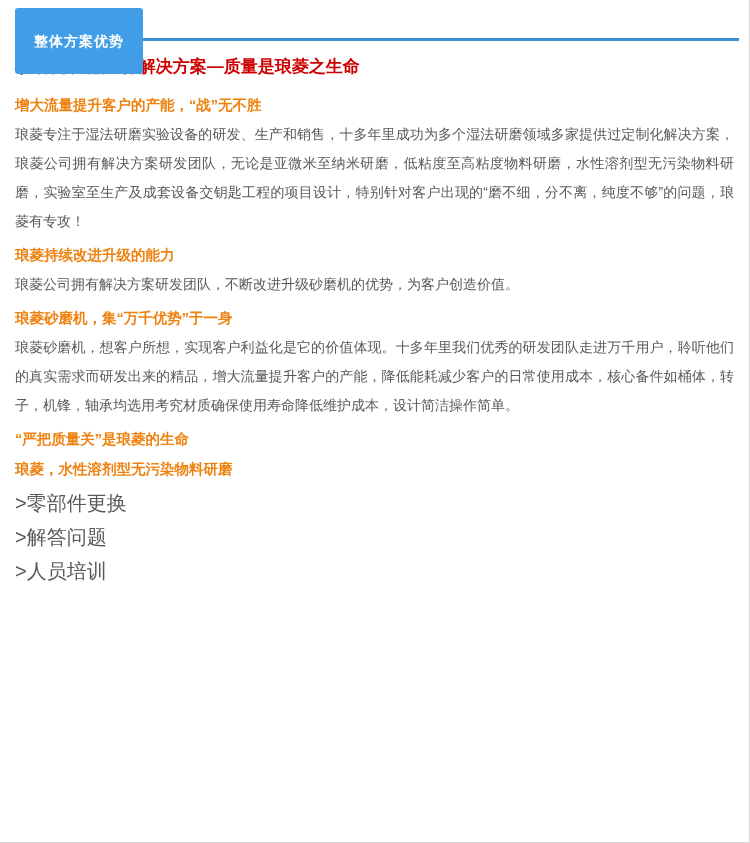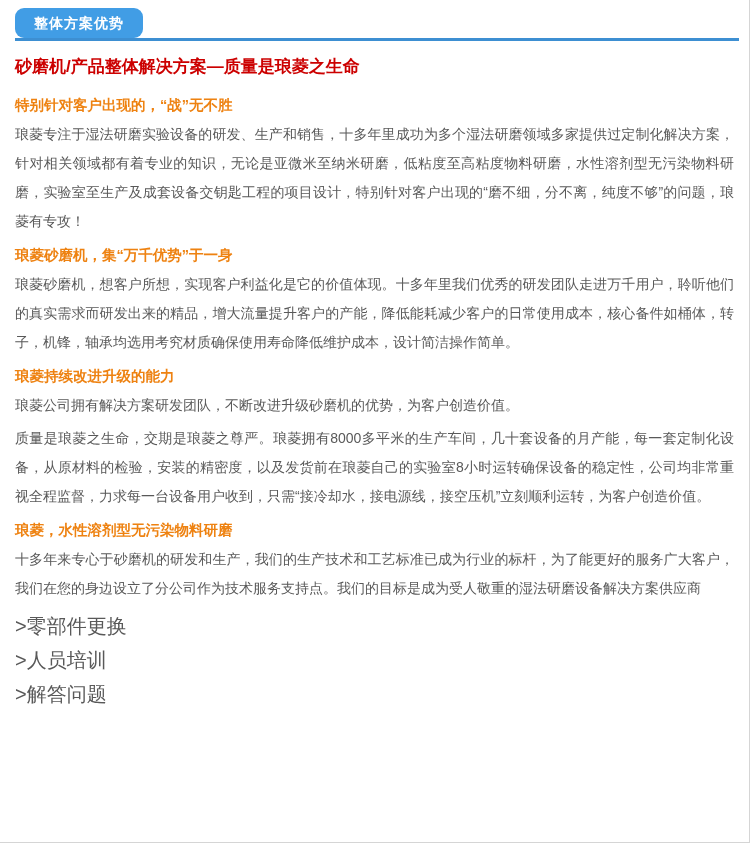--- a/index.html
+++ b/index.html
@@ -33,22 +33,22 @@
   .tab {
     position: absolute;
     left: 15px;
     top: 8px;
     z-index: 2;
     background: var(--tab-blue);
     color: #ffffff;
     font-size: 14px;
     font-weight: bold;
     line-height: 16px;
-    padding: 7px 19px;
-    border-radius: 9px;
+    padding: 25px 19px;
+    border-radius: 3px;
     cursor: pointer;
     letter-spacing: 1px;
   }
   .tab-underline {
     position: absolute;
     left: 15px;
     right: 10px;
     top: 38px;
     height: 3px;
     background: var(--underline-blue);
@@ -95,43 +95,42 @@
   <div class="tabbar">
     <div class="tab">整体方案优势</div>
     <div class="tab-underline"></div>
   </div>
 
   <div class="content">
 
     <h1 class="main-title">砂磨机/产品整体解决方案—质量是琅菱之生命</h1>
 
     <section class="sec">
-      <h2 class="sec-title">特别针对客户出现的，“战”无不胜</h2>
-      <p class="body-p">琅菱专注于湿法研磨实验设备的研发、生产和销售，十多年里成功为多个湿法研磨领域多家提供过定制化解决方案，针对相关领域都有着专业的知识，无论是亚微米至纳米研磨，低粘度至高粘度物料研磨，水性溶剂型无污染物料研磨，实验室至生产及成套设备交钥匙工程的项目设计，特别针对客户出现的“磨不细，分不离，纯度不够”的问题，琅菱有专攻！</p>
+      <h2 class="sec-title">增大流量提升客户的产能，“战”无不胜</h2>
+      <p class="body-p">琅菱专注于湿法研磨实验设备的研发、生产和销售，十多年里成功为多个湿法研磨领域多家提供过定制化解决方案，琅菱公司拥有解决方案研发团队，无论是亚微米至纳米研磨，低粘度至高粘度物料研磨，水性溶剂型无污染物料研磨，实验室至生产及成套设备交钥匙工程的项目设计，特别针对客户出现的“磨不细，分不离，纯度不够”的问题，琅菱有专攻！</p>
+    </section>
+
+    <section class="sec">
+      <h2 class="sec-title">琅菱持续改进升级的能力</h2>
+      <p class="body-p">琅菱公司拥有解决方案研发团队，不断改进升级砂磨机的优势，为客户创造价值。</p>
     </section>
 
     <section class="sec">
       <h2 class="sec-title">琅菱砂磨机，集“万千优势”于一身</h2>
       <p class="body-p">琅菱砂磨机，想客户所想，实现客户利益化是它的价值体现。十多年里我们优秀的研发团队走进万千用户，聆听他们的真实需求而研发出来的精品，增大流量提升客户的产能，降低能耗减少客户的日常使用成本，核心备件如桶体，转子，机锋，轴承均选用考究材质确保使用寿命降低维护成本，设计简洁操作简单。</p>
     </section>
 
     <section class="sec">
-      <h2 class="sec-title">琅菱持续改进升级的能力</h2>
-      <p class="body-p">琅菱公司拥有解决方案研发团队，不断改进升级砂磨机的优势，为客户创造价值。</p>
-    </section>
-
-    <section class="sec">
-      <p class="body-p">质量是琅菱之生命，交期是琅菱之尊严。琅菱拥有8000多平米的生产车间，几十套设备的月产能，每一套定制化设备，从原材料的检验，安装的精密度，以及发货前在琅菱自己的实验室8小时运转确保设备的稳定性，公司均非常重视全程监督，力求每一台设备用户收到，只需“接冷却水，接电源线，接空压机”立刻顺利运转，为客户创造价值。</p>
+      <h2 class="sec-title">“严把质量关”是琅菱的生命</h2>
     </section>
 
     <section class="sec">
       <h2 class="sec-title">琅菱，水性溶剂型无污染物料研磨</h2>
-      <p class="body-p">十多年来专心于砂磨机的研发和生产，我们的生产技术和工艺标准已成为行业的标杆，为了能更好的服务广大客户，我们在您的身边设立了分公司作为技术服务支持点。我们的目标是成为受人敬重的湿法研磨设备解决方案供应商</p>
     </section>
 
     <div class="service-list">
       <div class="service-item">&gt;零部件更换</div>
+      <div class="service-item">&gt;解答问题</div>
       <div class="service-item">&gt;人员培训</div>
-      <div class="service-item">&gt;解答问题</div>
     </div>
 
   </div>
 </div>
 
 </body></html>

